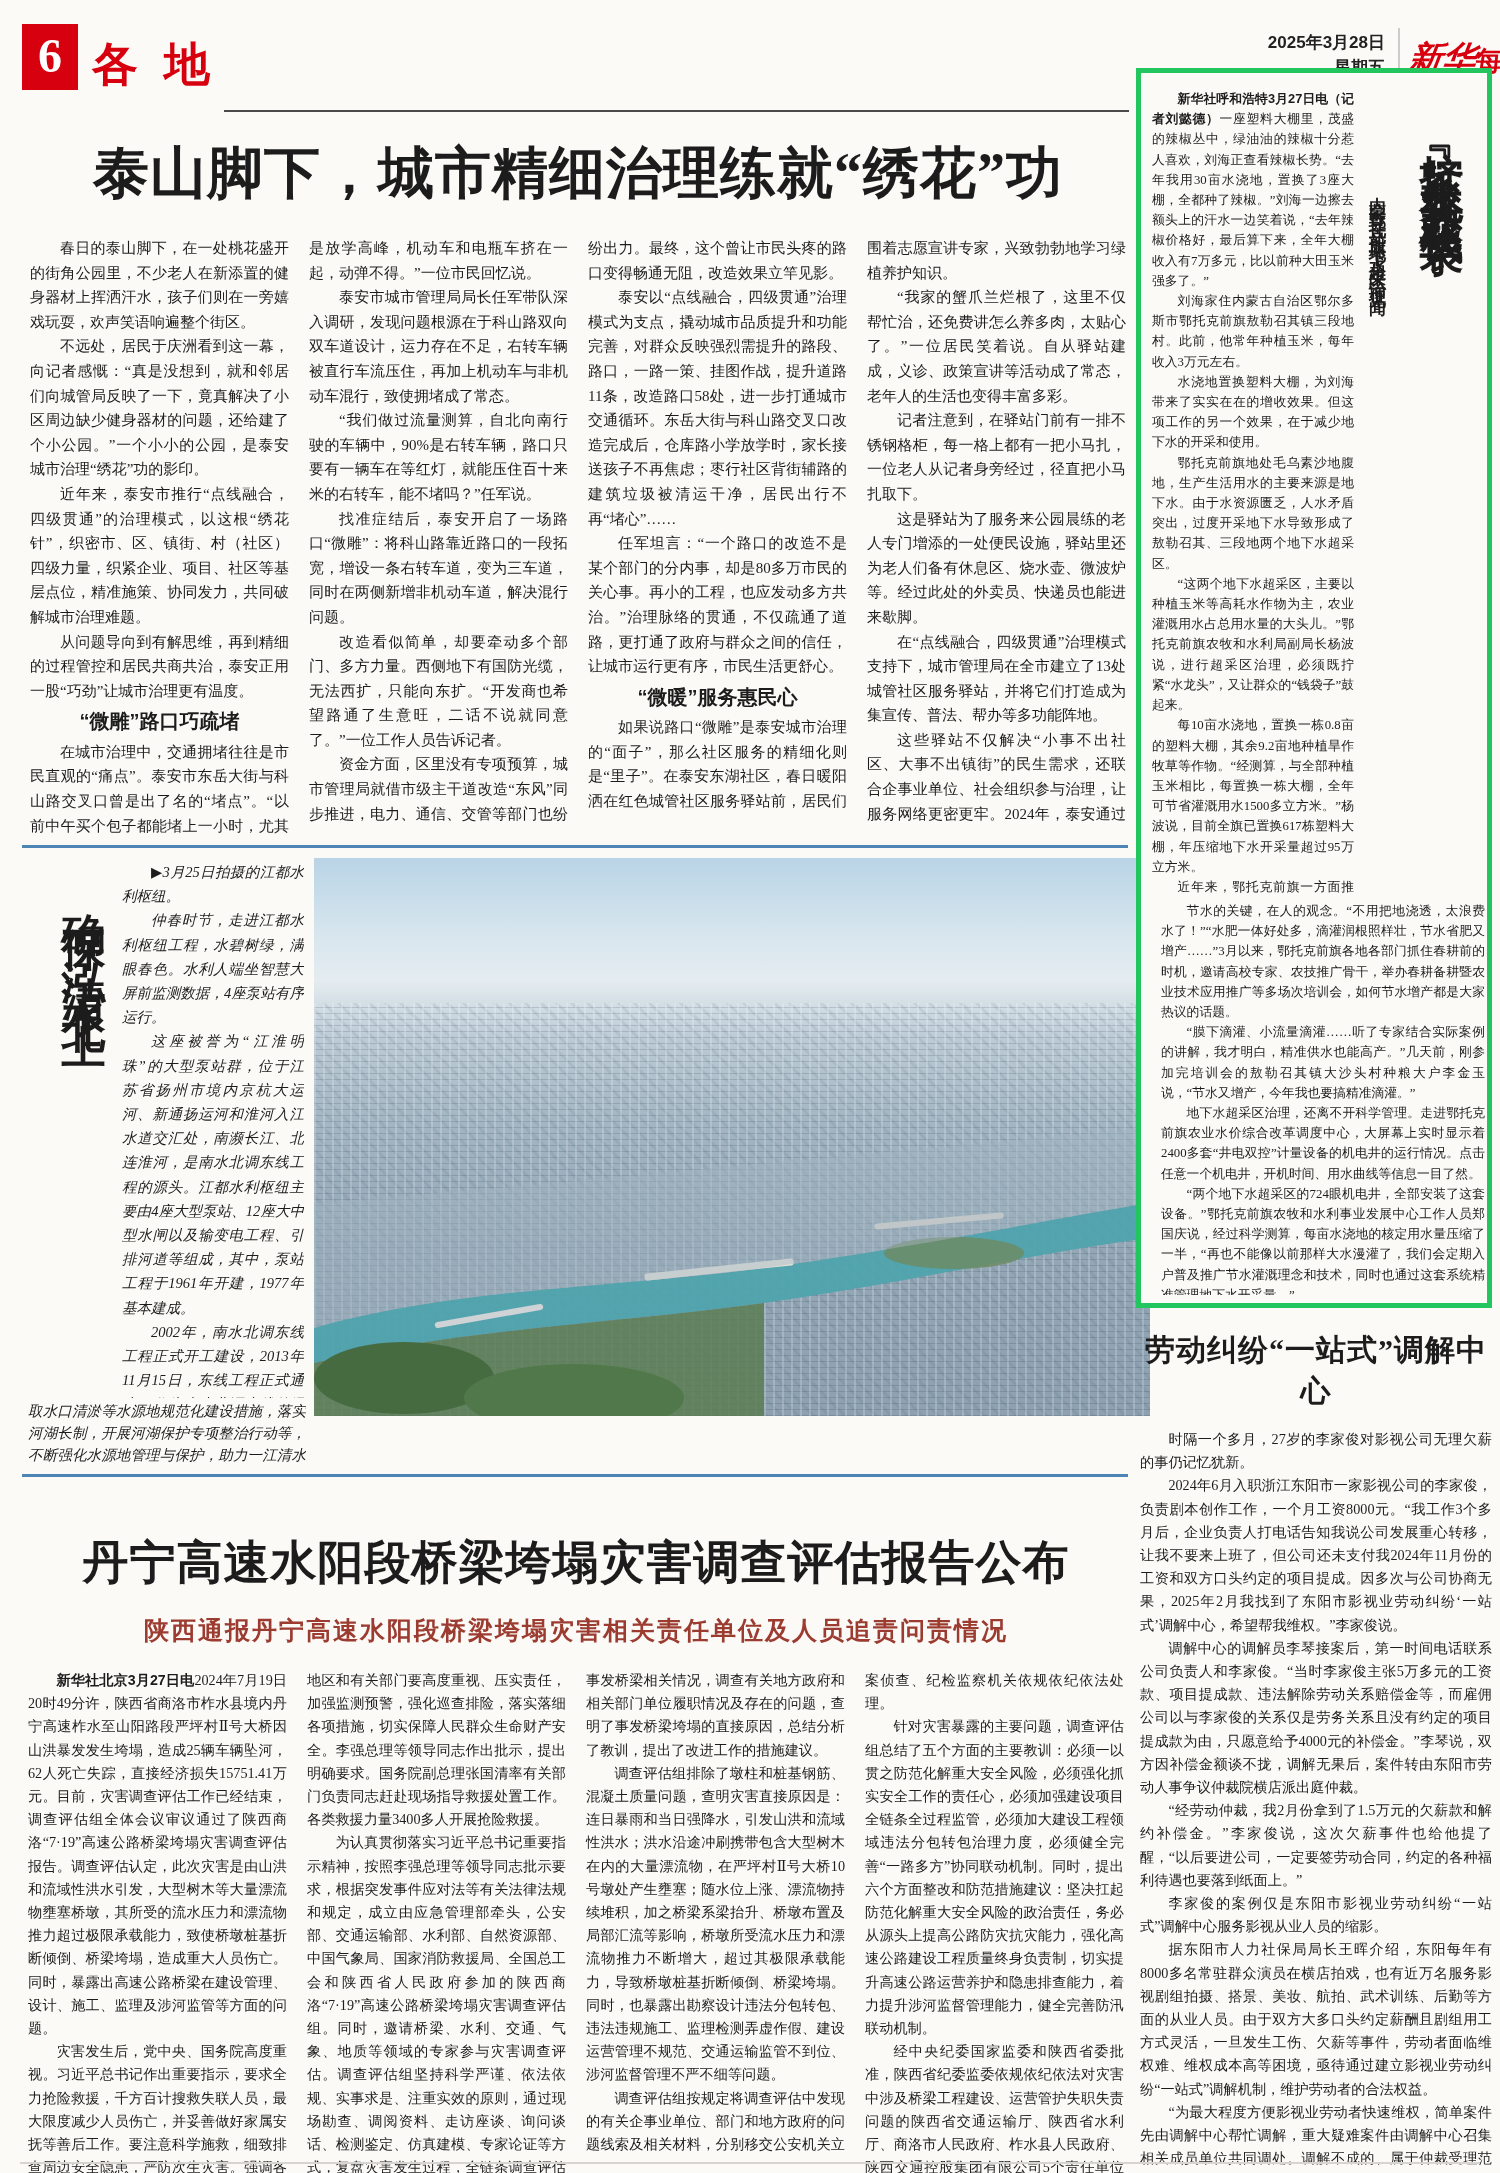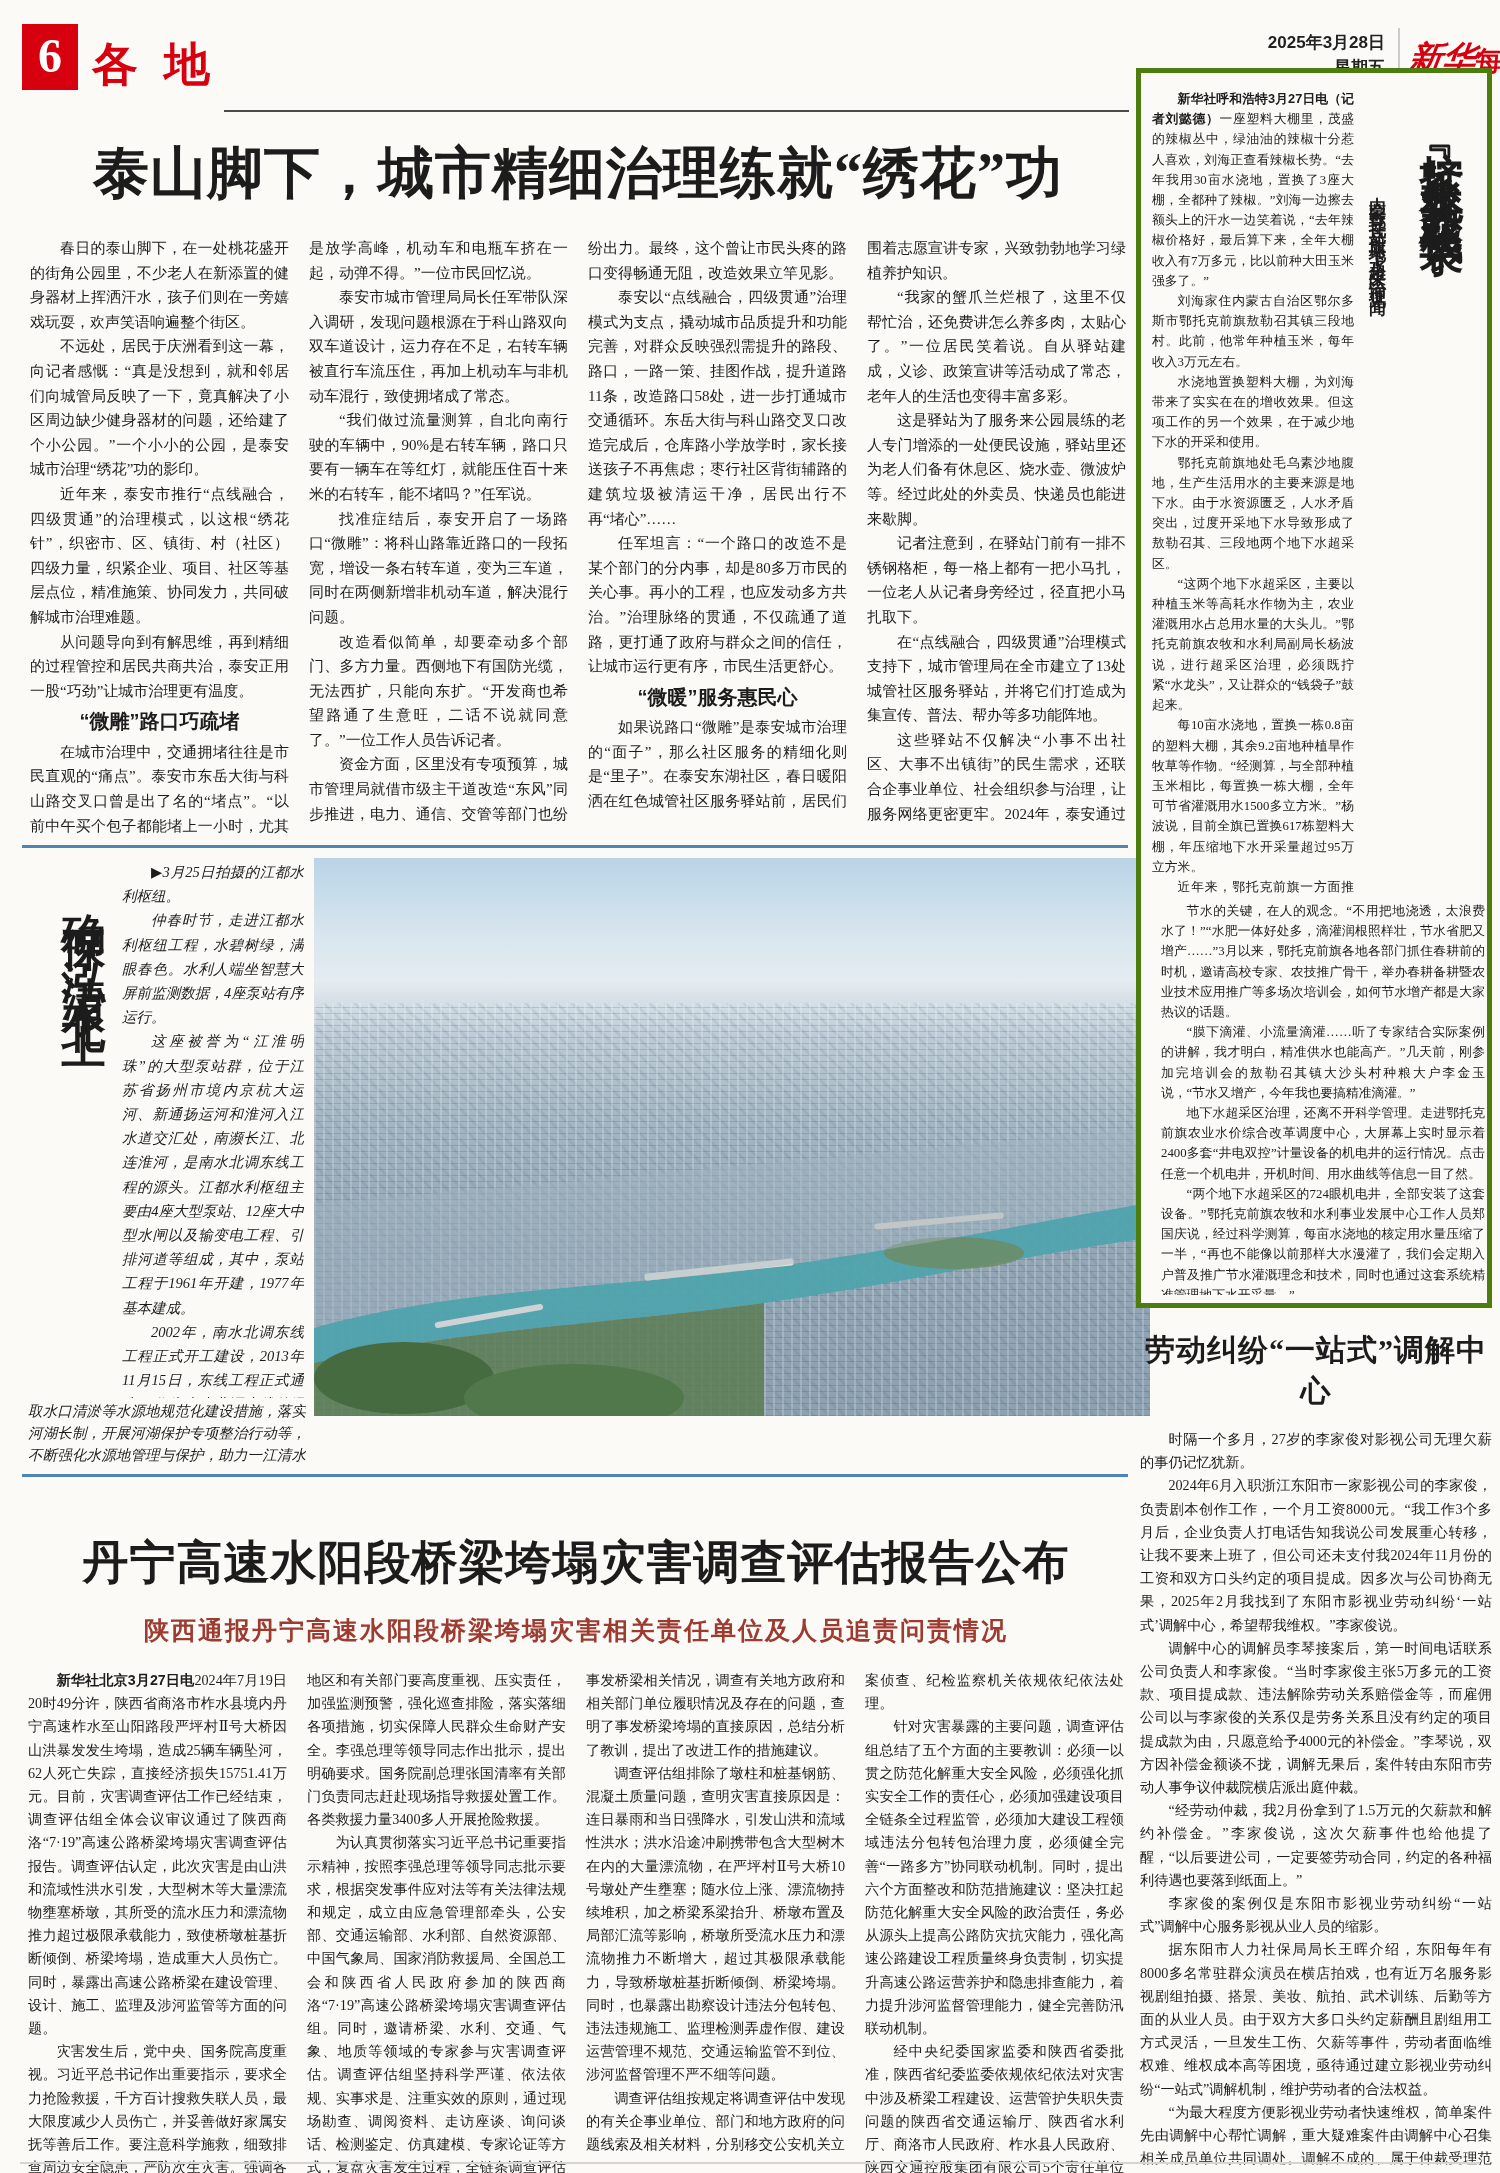--- a/index.html
+++ b/index.html
@@ -42,21 +42,21 @@
   #photo{position:absolute;left:292px;top:2px;width:836px;height:558px;overflow:hidden;
          background:linear-gradient(180deg,#b9d4e6 0%,#d8e6ee 14%,#e4ecf0 22%,#bccbd6 32%,#a3b5c2 48%,#93a7b6 70%,#8da1b0 100%);}
   #photo .city{position:absolute;left:0;top:26%;width:100%;height:74%;opacity:.55;
     background:
       repeating-linear-gradient(90deg,rgba(255,255,255,.35) 0 2px,transparent 2px 9px),
       repeating-linear-gradient(0deg,rgba(30,50,70,.30) 0 1px,transparent 1px 6px),
       repeating-linear-gradient(45deg,rgba(70,90,110,.18) 0 3px,transparent 3px 11px);}
   #photo svg{position:absolute;left:0;top:0;}
   
   #redbox{position:absolute;left:1136px;top:68px;width:356px;height:1240px;box-sizing:border-box;
-          border:5px solid #4d7c0f;background:#fbfaf7;}
+          border:5px solid #22c55e;background:#fbfaf7;}
   #rb-col{position:absolute;left:11px;top:16px;width:202px;height:806px;overflow:hidden;
           font-size:12.8px;line-height:20.2px;}
   #rb-full{position:absolute;left:20px;top:828px;width:324px;height:394px;overflow:hidden;
            font-size:12.8px;line-height:20.2px;}
   #rb-sub{position:absolute;right:98px;top:110px;height:600px;writing-mode:vertical-rl;
           text-orientation:upright;font-size:17px;font-weight:700;letter-spacing:6px;
           font-family:"Liberation Sans","DejaVu Sans",sans-serif;}
   #rb-title{position:absolute;right:16px;top:44px;height:770px;writing-mode:vertical-rl;
             text-orientation:upright;font-size:44px;font-weight:900;letter-spacing:7px;}
   
@@ -102,22 +102,22 @@
         <p class="p">泰安市城市管理局局长任军带队深入调研，发现问题根源在于科山路双向双车道设计，运力存在不足，右转车辆被直行车流压住，再加上机动车与非机动车混行，致使拥堵成了常态。</p>
         <p class="p">“我们做过流量测算，自北向南行驶的车辆中，90%是右转车辆，路口只要有一辆车在等红灯，就能压住百十来米的右转车，能不堵吗？”任军说。</p>
         <p class="p">找准症结后，泰安开启了一场路口“微雕”：将科山路靠近路口的一段拓宽，增设一条右转车道，变为三车道，同时在两侧新增非机动车道，解决混行问题。</p>
         <p class="p">改造看似简单，却要牵动多个部门、多方力量。西侧地下有国防光缆，无法西扩，只能向东扩。“开发商也希望路通了生意旺，二话不说就同意了。”一位工作人员告诉记者。</p>
         <p class="p">资金方面，区里没有专项预算，城市管理局就借市级主干道改造“东风”同步推进，电力、通信、交管等部门也纷纷出力。最终，这个曾让市民头疼的路口变得畅通无阻，改造效果立竿见影。</p>
         <p class="p">泰安以“点线融合，四级贯通”治理模式为支点，撬动城市品质提升和功能完善，对群众反映强烈需提升的路段、路口，一路一策、挂图作战，提升道路11条，改造路口58处，进一步打通城市交通循环。东岳大街与科山路交叉口改造完成后，仓库路小学放学时，家长接送孩子不再焦虑；枣行社区背街辅路的建筑垃圾被清运干净，居民出行不再“堵心”……</p>
         <p class="p">任军坦言：“一个路口的改造不是某个部门的分内事，却是80多万市民的关心事。再小的工程，也应发动多方共治。”治理脉络的贯通，不仅疏通了道路，更打通了政府与群众之间的信任，让城市运行更有序，市民生活更舒心。</p>
         <h3 class="subhead">“微暖”服务惠民心</h3>
         <p class="p">如果说路口“微雕”是泰安城市治理的“面子”，那么社区服务的精细化则是“里子”。在泰安东湖社区，春日暖阳洒在红色城管社区服务驿站前，居民们围着志愿宣讲专家，兴致勃勃地学习绿植养护知识。</p>
         <p class="p">“我家的蟹爪兰烂根了，这里不仅帮忙治，还免费讲怎么养多肉，太贴心了。”一位居民笑着说。自从驿站建成，义诊、政策宣讲等活动成了常态，老年人的生活也变得丰富多彩。</p>
+        <p class="p">记者注意到，在驿站门前有一排不锈钢格柜，每一格上都有一把小马扎，一位老人从记者身旁经过，径直把小马扎取下。</p>
         <p class="p">这是驿站为了服务来公园晨练的老人专门增添的一处便民设施，驿站里还为老人们备有休息区、烧水壶、微波炉等。经过此处的外卖员、快递员也能进来歇脚。</p>
-        <p class="p">记者注意到，在驿站门前有一排不锈钢格柜，每一格上都有一把小马扎，一位老人从记者身旁经过，径直把小马扎取下。</p>
         <p class="p">在“点线融合，四级贯通”治理模式支持下，城市管理局在全市建立了13处城管社区服务驿站，并将它们打造成为集宣传、普法、帮办等多功能阵地。</p>
         <p class="p">这些驿站不仅解决“小事不出社区、大事不出镇街”的民生需求，还联合企事业单位、社会组织参与治理，让服务网络更密更牢。2024年，泰安通过驿站协调解决基层问题5300余件，开展“绿色护考”、垃圾分类等帮扶活动130余次，居民在家门口就能触摸到“服务到家”的幸福感。</p>
       </div>
   </div>
 
   <div class="bluerule" style="top:845px"></div>
 
   <div id="qingshui">
     <div id="qs-title">确保一泓清水北上</div>
     <div id="qs-col">

